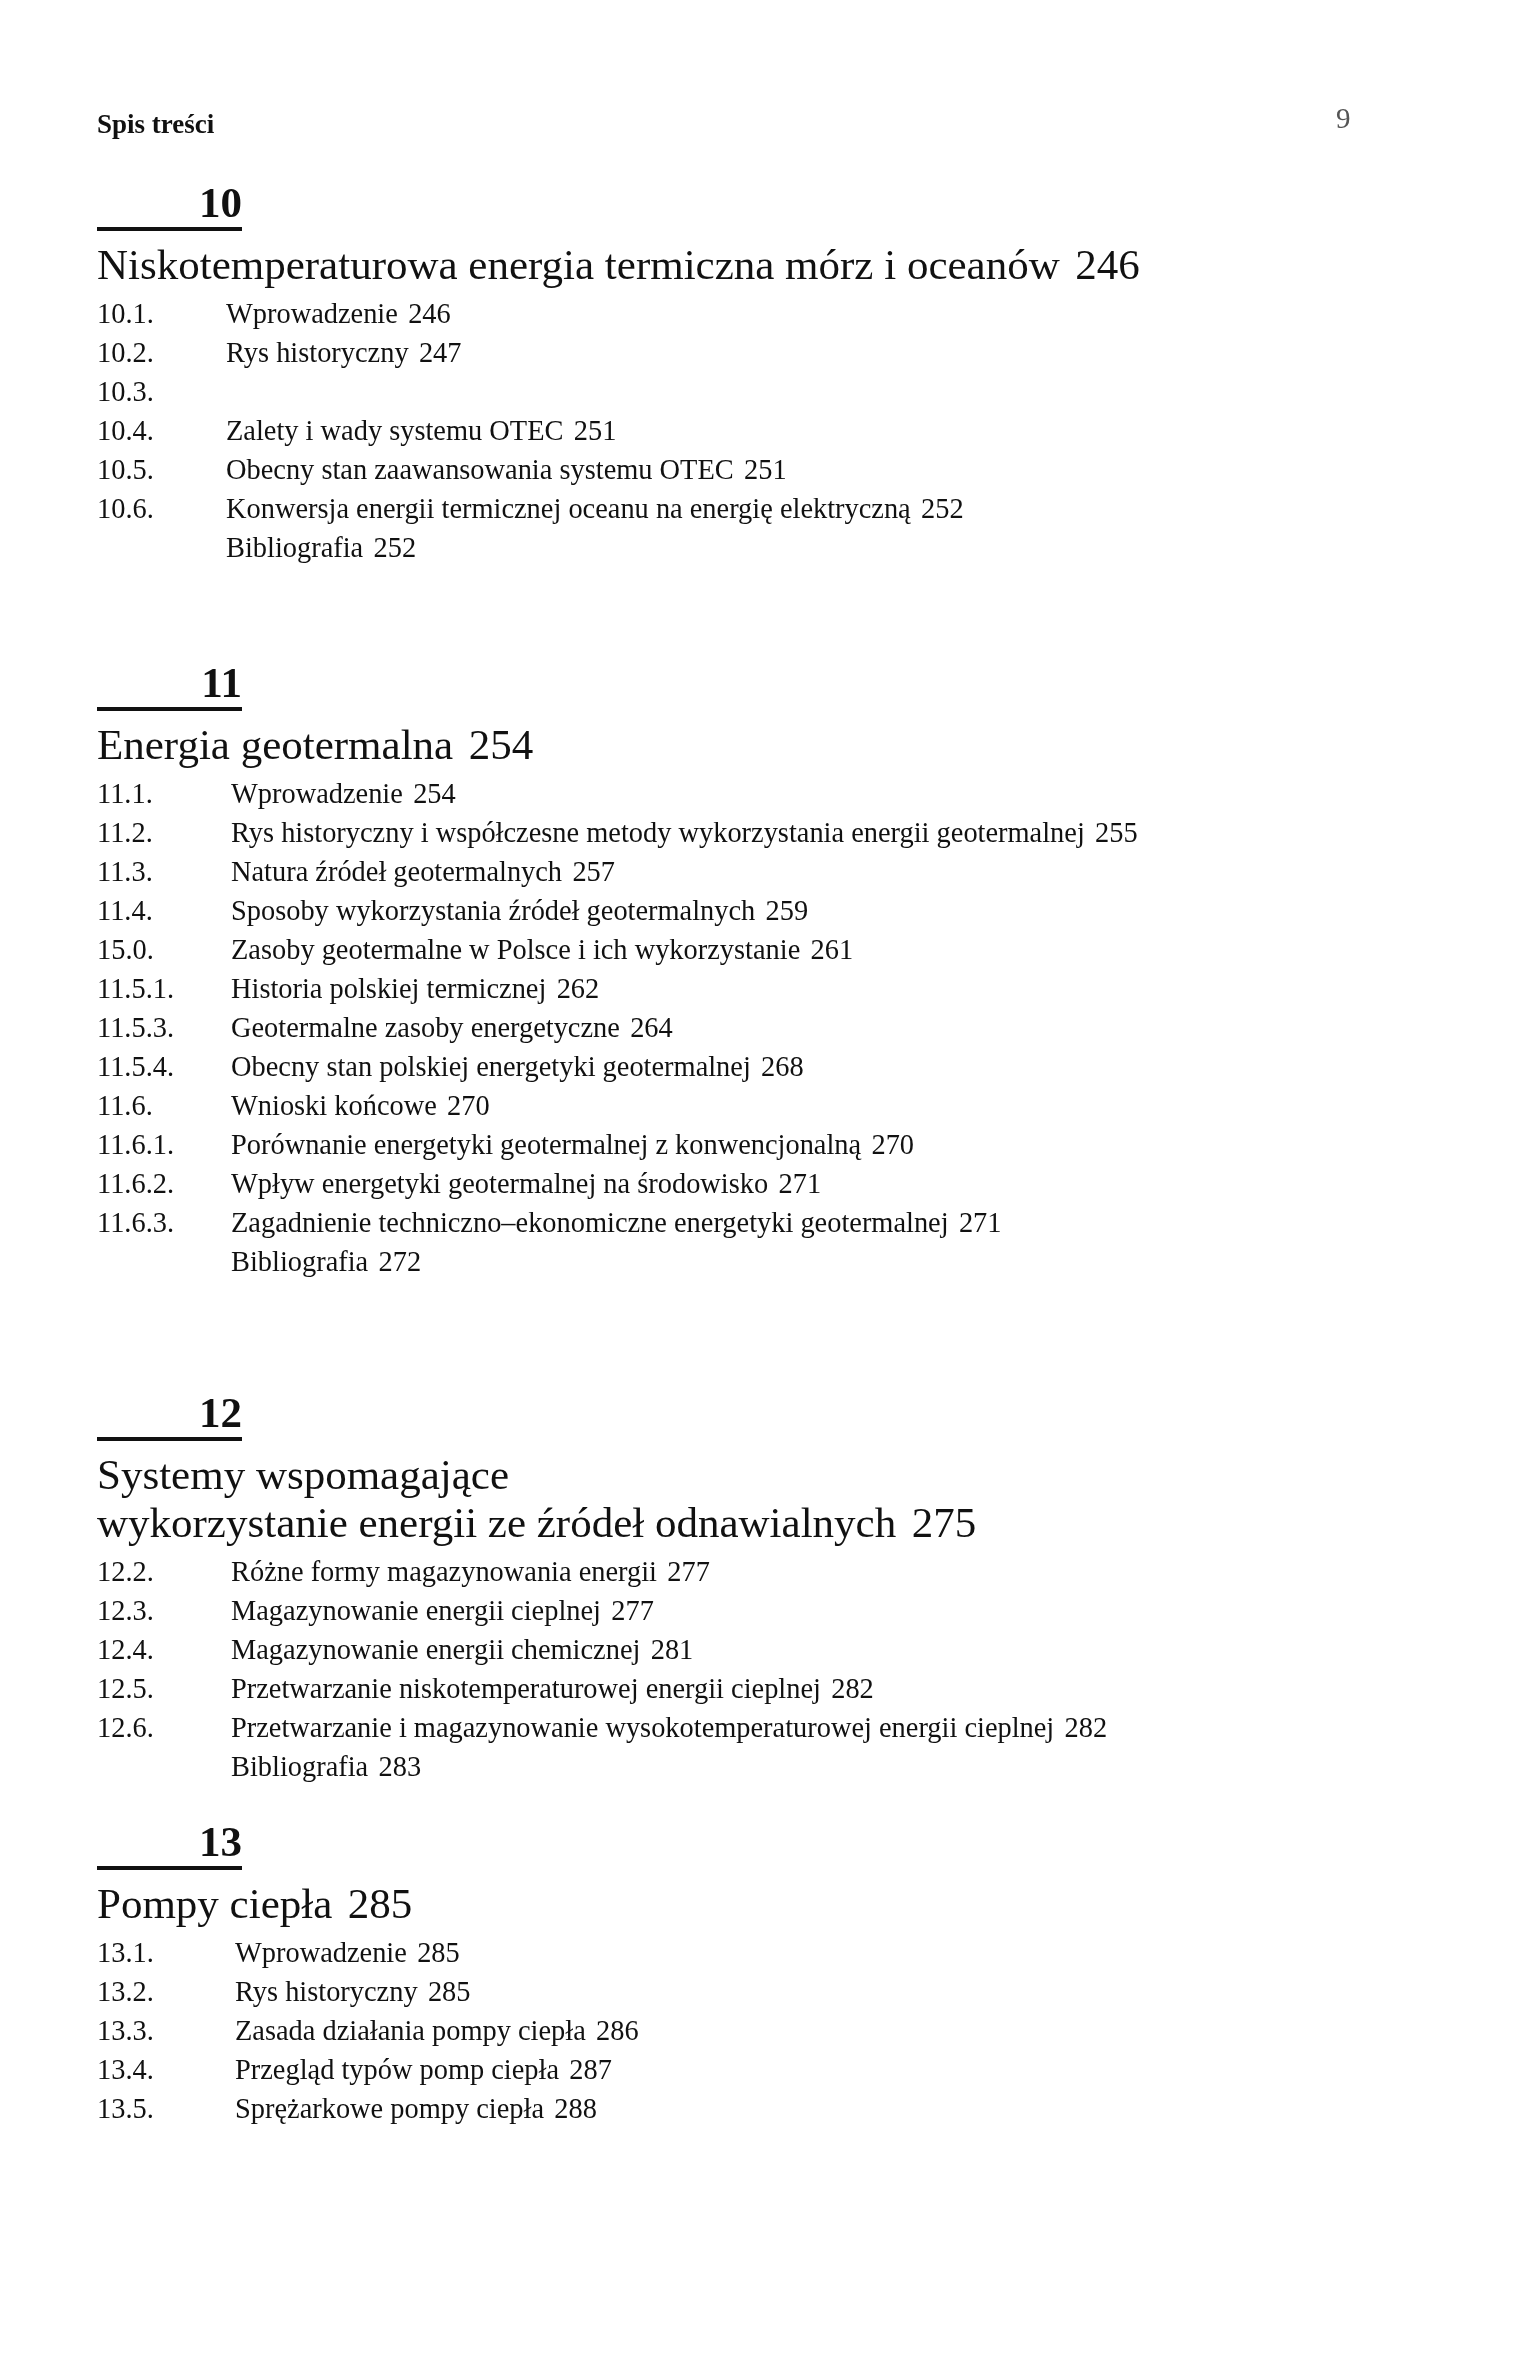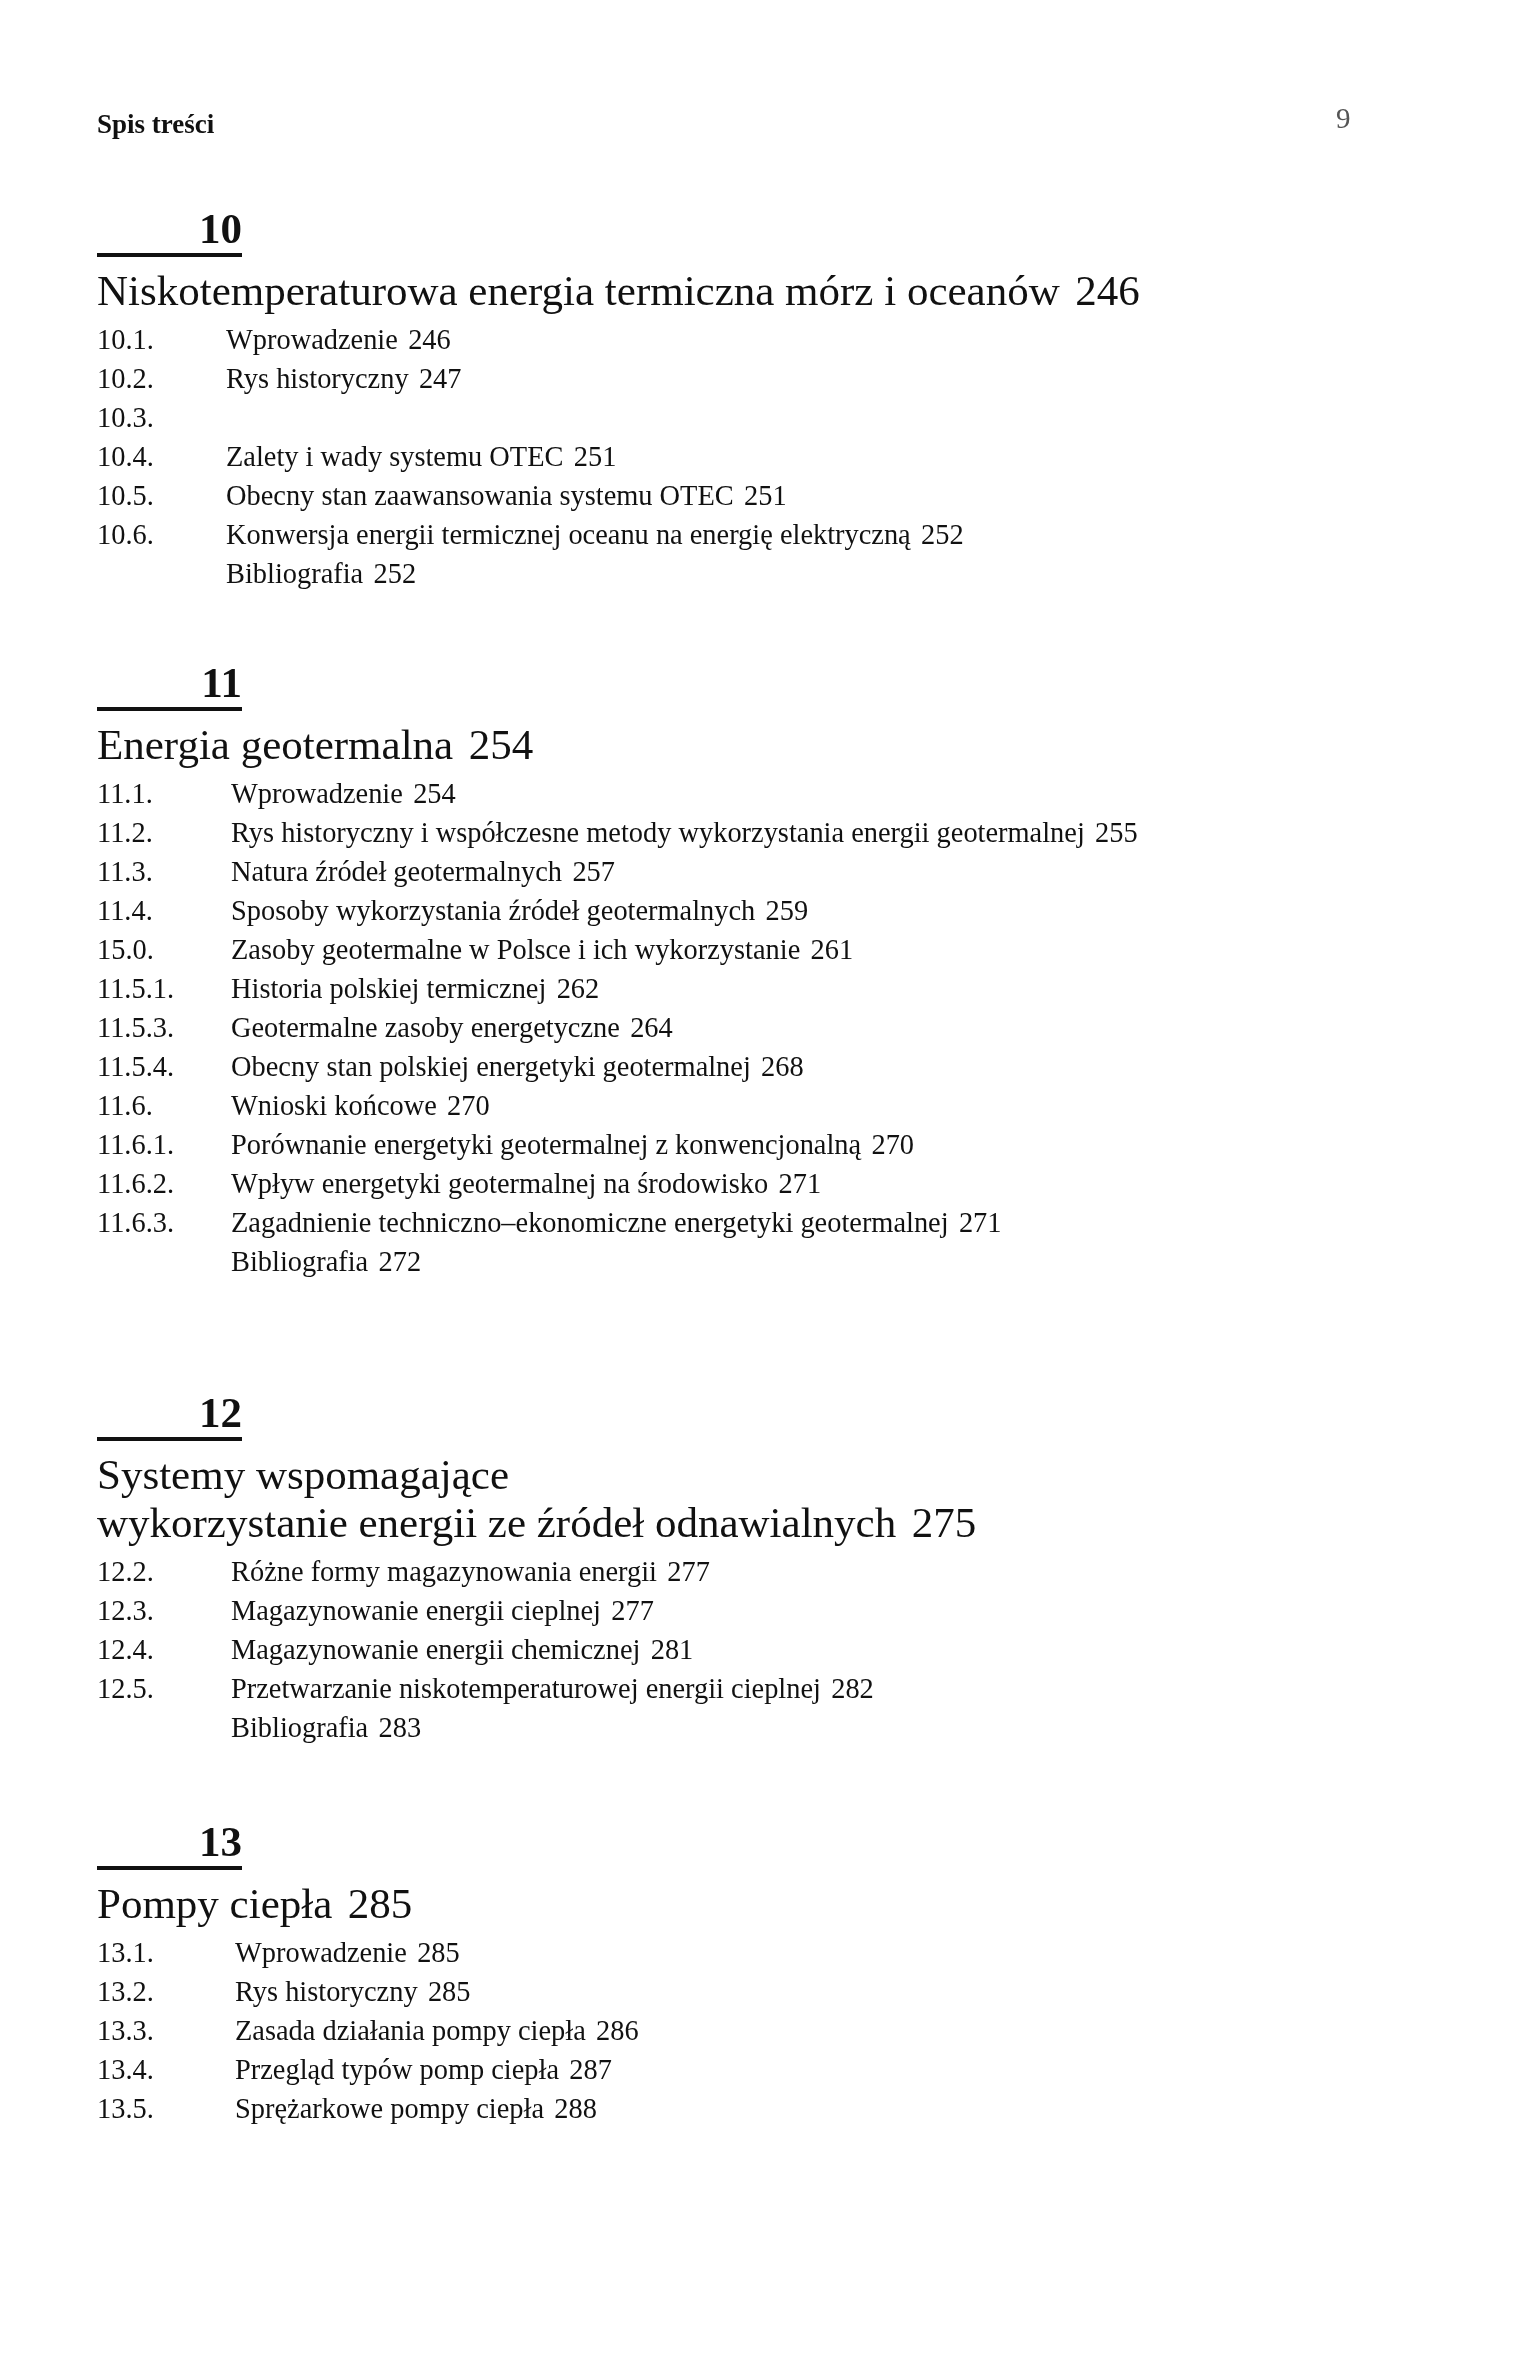--- a/index.html
+++ b/index.html
@@ -37,21 +37,21 @@
   .entry .txt .pg { margin-left: 10.3px; }
   #ch11 .entry .num, #ch12 .entry .num { width: 134px; }
   #ch13 .entry .num { width: 138px; }
 </style>
 </head>
 <body>
 
 <div class="running-head">Spis treści</div>
 <div class="page-num">9</div>
 
-<section class="chapter" id="ch10" style="top:206px;">
+<section class="chapter" id="ch10" style="top:180px;">
   <div class="chap-num-wrap">
     <span class="chap-num">10</span>
   </div>
   <div class="chap-title">
     <span>Niskotemperaturowa energia termiczna mórz i oceanów</span><span class="pg">246</span>
   </div>
   <div class="entries">
     <div class="entry">
         <span class="num">10.1.</span>
         <span class="txt"><span>Wprowadzenie</span><span class="pg">246</span></span>
@@ -164,20 +164,24 @@
       </div>
     <div class="entry">
         <span class="num">12.4.</span>
         <span class="txt"><span>Magazynowanie energii chemicznej</span><span class="pg">281</span></span>
       </div>
     <div class="entry">
         <span class="num">12.5.</span>
         <span class="txt"><span>Przetwarzanie niskotemperaturowej energii cieplnej</span><span class="pg">282</span></span>
       </div>
     <div class="entry">
+        <span class="num">12.6.</span>
+        <span class="txt"><span>Przetwarzanie i magazynowanie wysokotemperaturowej energii cieplnej</span><span class="pg">282</span></span>
+      </div>
+    <div class="entry">
         <span class="num"></span>
         <span class="txt"><span>Bibliografia</span><span class="pg">283</span></span>
       </div>
   </div>
 </section>
 
 <section class="chapter" id="ch13" style="top:1819px;">
   <div class="chap-num-wrap">
     <span class="chap-num">13</span>
   </div>

